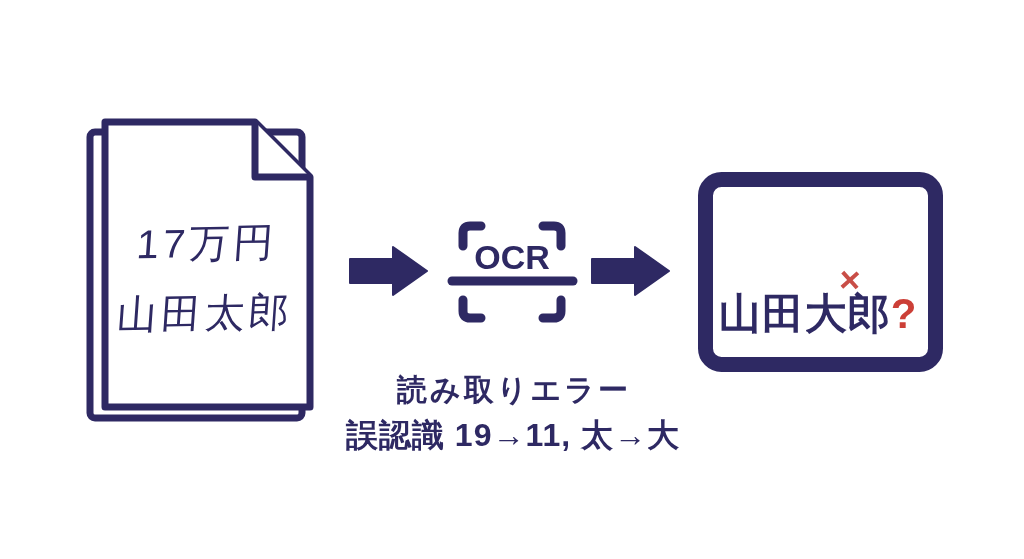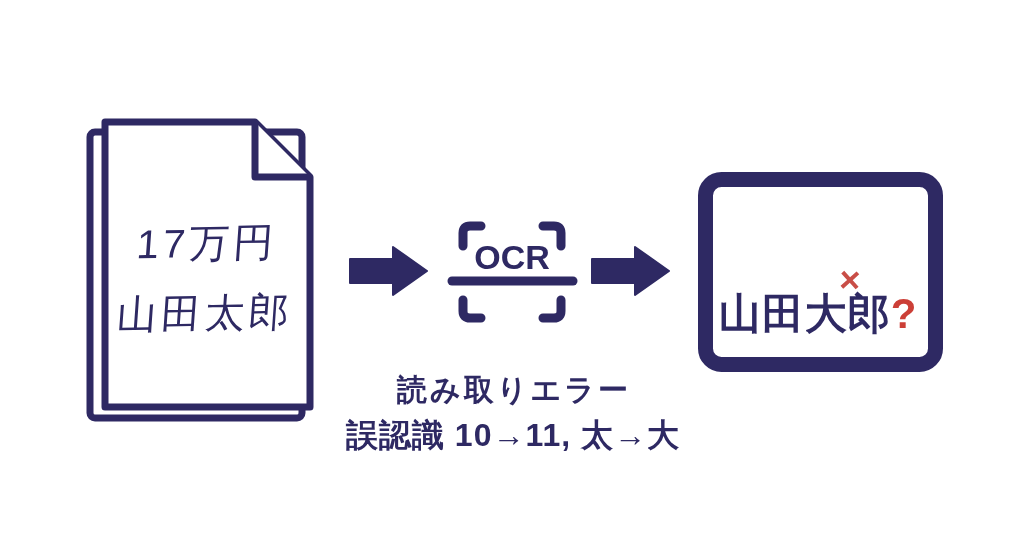--- a/index.html
+++ b/index.html
@@ -87,15 +87,15 @@
   </svg>
 
 
   <div class="txt cross-mark" style="left:850px; top:280px;">×</div>
 
   <div class="txt caption-line1" style="left:514px; top:390px;">読み取りエラー</div>
 
   <div class="txt screen-text" style="left:818px; top:314px;">
     <span>山田大郎</span><span class="q-mark">?</span>
   </div>
-  <div class="txt caption-line2" style="left:513px; top:435px;">誤認識 10→11, 太→大</div>
+  <div class="txt caption-line2" style="left:513px; top:435px;">誤認識 19→11, 太→大</div>
 
 </div>
 
 </body></html>

